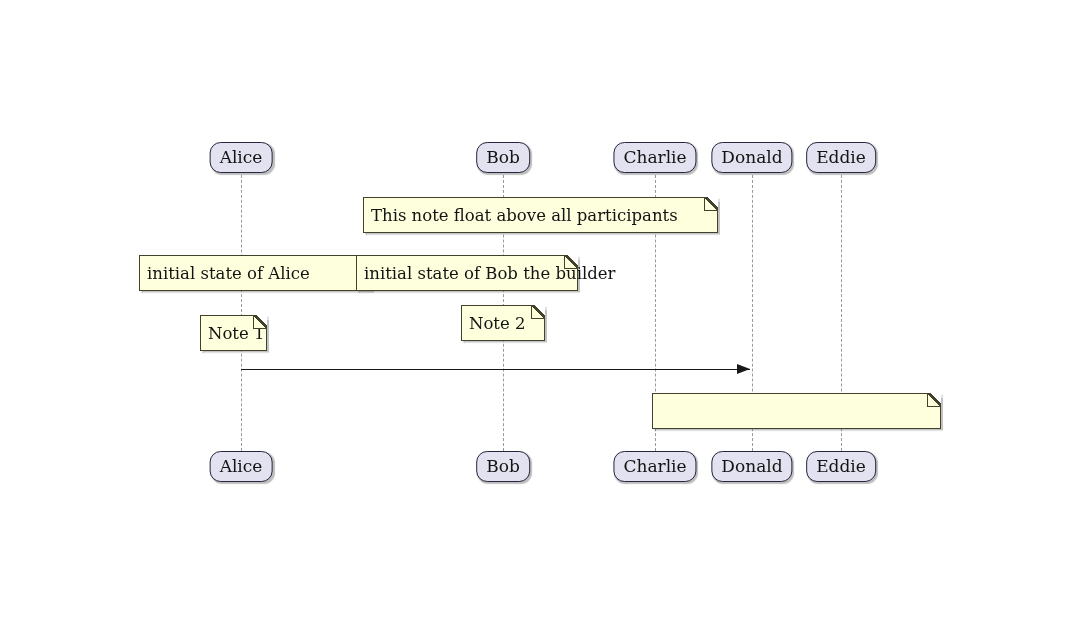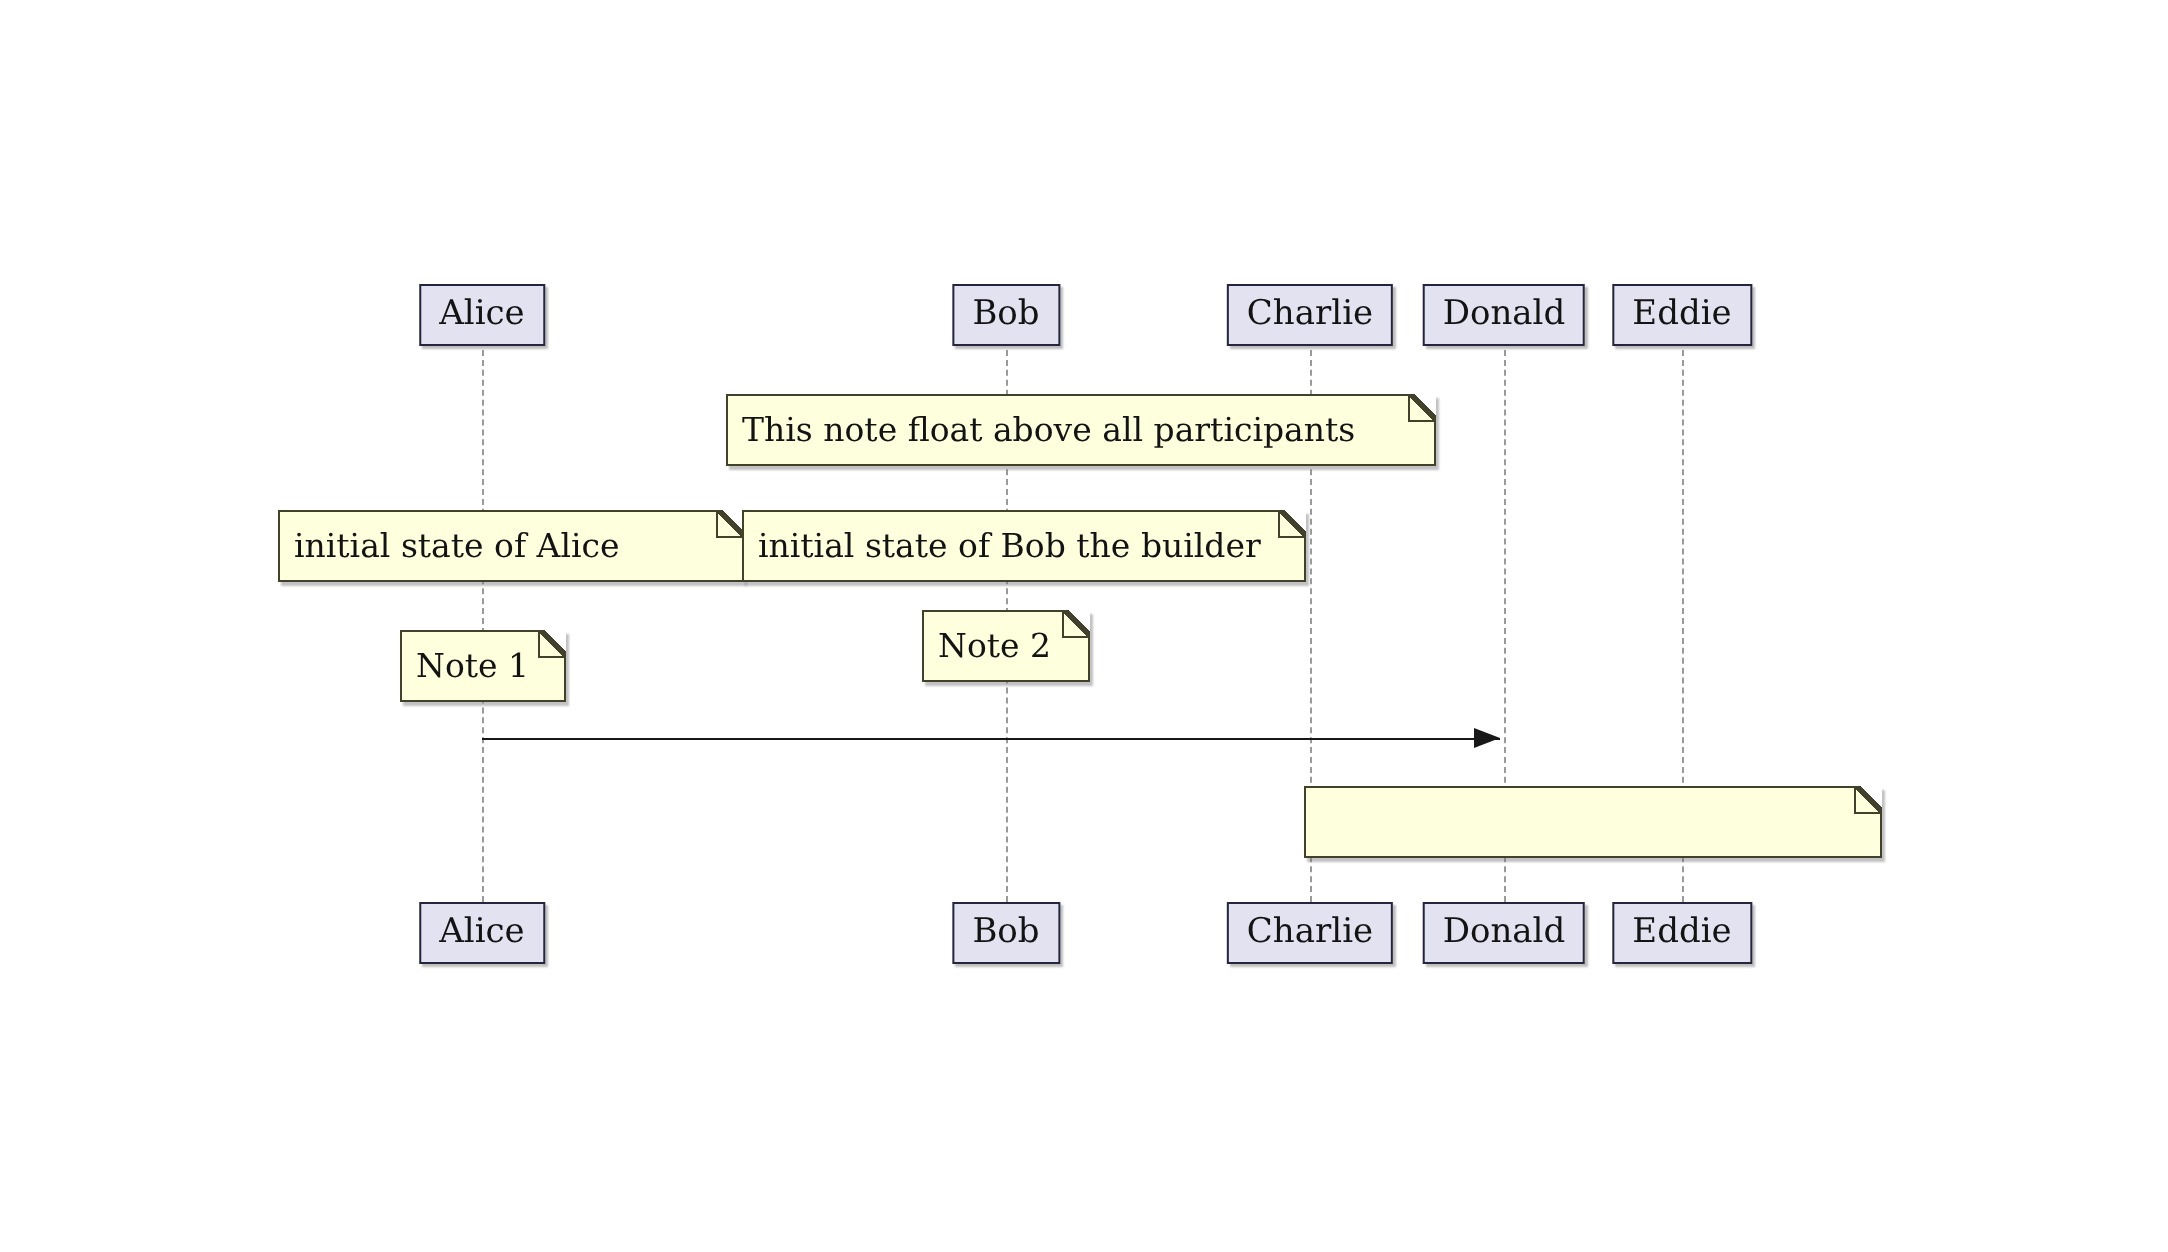--- a/index.html
+++ b/index.html
@@ -23,21 +23,21 @@
     height: 276px;
     width: 0;
     border-left: 1px dashed #9a9a9a;
   }
   
   .participant {
     position: absolute;
     transform: translateX(-50%);
     background: #E2E2F0;
     border: 1.5px solid #25253d;
-    border-radius: 0;
+    border-radius: 11px;
     padding: 3px 9px 4px 9px;
     font-size: 17px;
     line-height: 22px;
     white-space: nowrap;
     text-align: left;
     box-shadow: 1.5px 1.5px 1px rgba(110,110,110,0.45);
     box-sizing: border-box;
   }
   .row-top    { top: 142px; }
   .row-bottom { top: 451px; }
@@ -111,26 +111,26 @@
 
   <div class="note" style="left:363px; top:197px; width:355px">
     <span class="note-text">This note float above all participants</span>
     <span class="fold"></span>
   </div>
 
   <div class="note" style="left:139px; top:255px; width:233px">
     <span class="note-text">initial state of Alice</span>
     <span class="fold"></span>
   </div>
-  <div class="note" style="left:371px; top:255px; width:282px">
+  <div class="note" style="left:356px; top:255px; width:222px">
     <span class="note-text">initial state of Bob the builder</span>
     <span class="fold"></span>
   </div>
 
-  <div class="note" style="left:200px; top:315px; width:83px">
+  <div class="note" style="left:200px; top:315px; width:67px">
     <span class="note-text">Note 1</span>
     <span class="fold"></span>
   </div>
   <div class="note" style="left:461px; top:305px; width:84px">
     <span class="note-text">Note 2</span>
     <span class="fold"></span>
   </div>
 
   <div class="msg-line">
     <span class="msg-head"></span>

